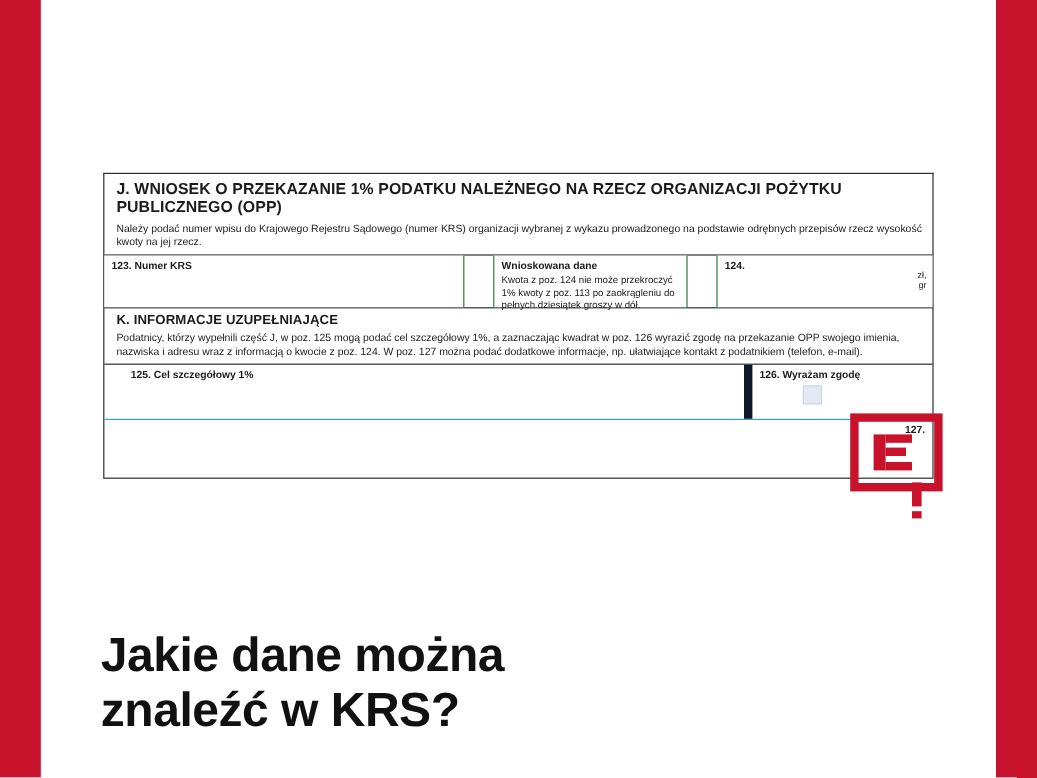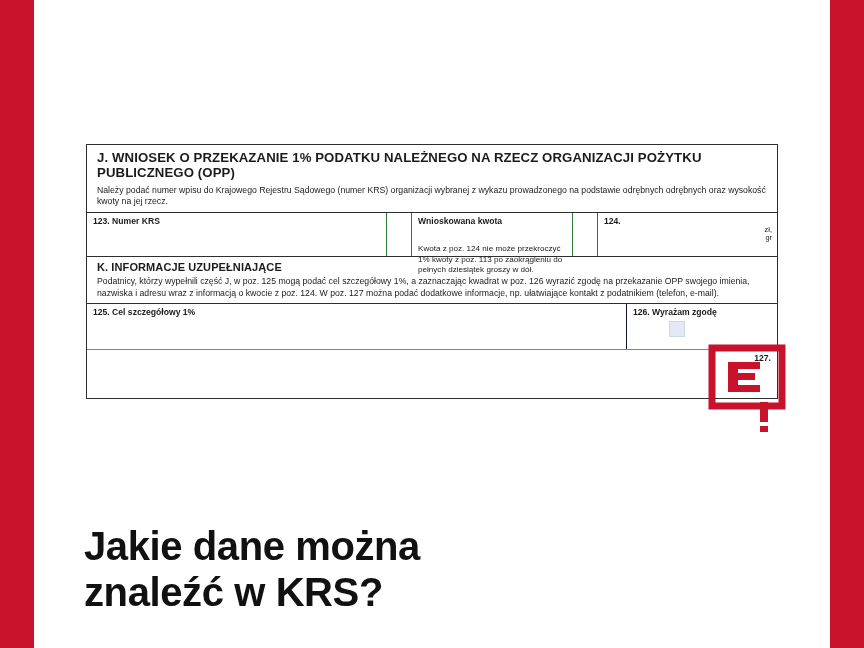--- a/index.html
+++ b/index.html
@@ -68,21 +68,21 @@
   .cell:last-child { border-right: none; }
   .cell-krs { width: 300px; border: 1px solid #2f7a32; border-left: none; border-top: none; border-bottom: none; }
   .cell-kwota { flex: 1; border-left: 1px solid #2f7a32; }
   .cell-124 { width: 180px; border-left: 1px solid #2f7a32; }
   .lbl {
     font-size: 8.6px;
     font-weight: bold;
     color: #1b1b1b;
   }
   .cell-note {
-    margin-top: 18px;
+    margin-top: 3px;
     font-size: 8.1px;
     line-height: 1.3;
     color: #1b1b1b;
   }
   .zlgr {
     position: absolute;
     right: 5px;
     bottom: 14px;
     font-size: 7.4px;
     line-height: 1.08;
@@ -111,22 +111,23 @@
   .k-grid {
     border-top: 1px solid #2e2e2e;
   }
   .k-row1 {
     display: flex;
     height: 46px;
     border-bottom: 1px solid #2aa4df;
   }
   .k-cell-125 {
     flex: 1;
-    border-right: 1px solid #0f172a;
-    padding: 3px 6px;
+    border-right: 7px solid #0f172a;
+    padding: 3px 6px;
+    margin-left: 16px;
   }
   .k-cell-126 {
     width: 150px;
     padding: 3px 6px;
     position: relative;
   }
   .checkbox {
     position: absolute;
     left: 42px;
     top: 17px;
@@ -169,28 +170,28 @@
 <div class="slide">
 
   <div class="bar-left"></div>
   <div class="bar-right"></div>
 
   <div class="form-wrap">
 
     <div class="sec-j">
       <div class="sec-j-head">
         <div class="sec-j-title">J. WNIOSEK O PRZEKAZANIE 1% PODATKU NALEŻNEGO NA RZECZ ORGANIZACJI POŻYTKU PUBLICZNEGO (OPP)</div>
-        <div class="sec-j-note">Należy podać numer wpisu do Krajowego Rejestru Sądowego (numer KRS) organizacji wybranej z wykazu prowadzonego na podstawie odrębnych odrębnych oraz wysokość kwoty na jej rzecz.</div>
+        <div class="sec-j-note">Należy podać numer wpisu do Krajowego Rejestru Sądowego (numer KRS) organizacji wybranej z wykazu prowadzonego na podstawie odrębnych przepisów rzecz wysokość kwoty na jej rzecz.</div>
       </div>
       <div class="row-j">
         <div class="cell cell-krs">
           <div class="lbl">123. Numer KRS</div>
         </div>
         <div class="cell cell-kwota">
-          <div class="lbl">Wnioskowana kwota</div>
+          <div class="lbl">Wnioskowana dane</div>
           <div class="cell-note">Kwota z poz. 124 nie może przekroczyć 1% kwoty z poz. 113 po zaokrągleniu do pełnych dziesiątek groszy w dół.</div>
         </div>
         <div class="cell cell-124">
           <div class="lbl">124.</div>
           <div class="zlgr">
             <div>zł,</div>
             <div>gr</div>
           </div>
         </div>
       </div>

